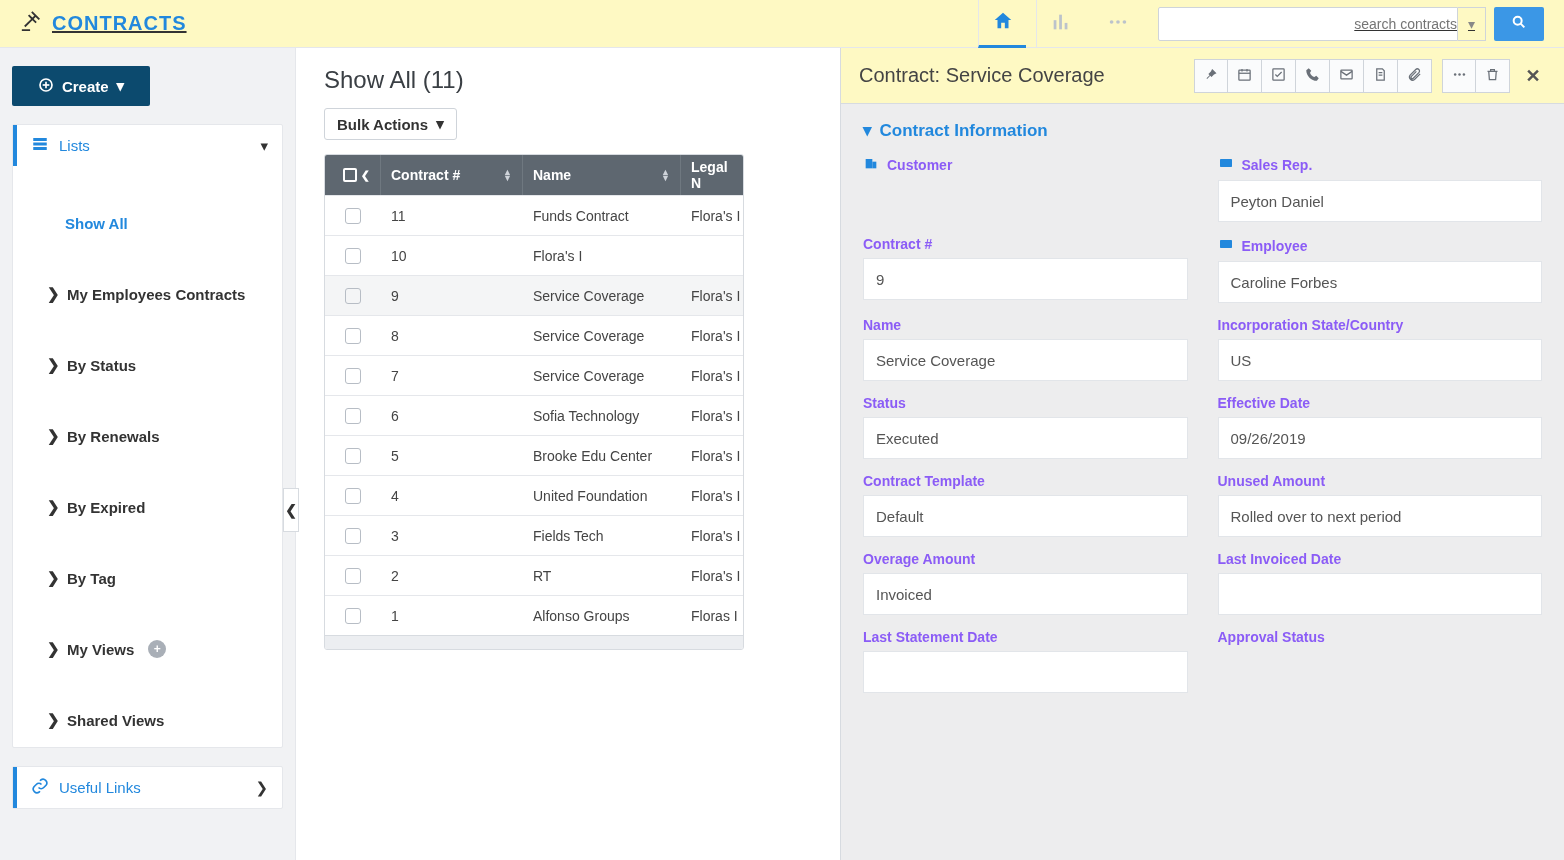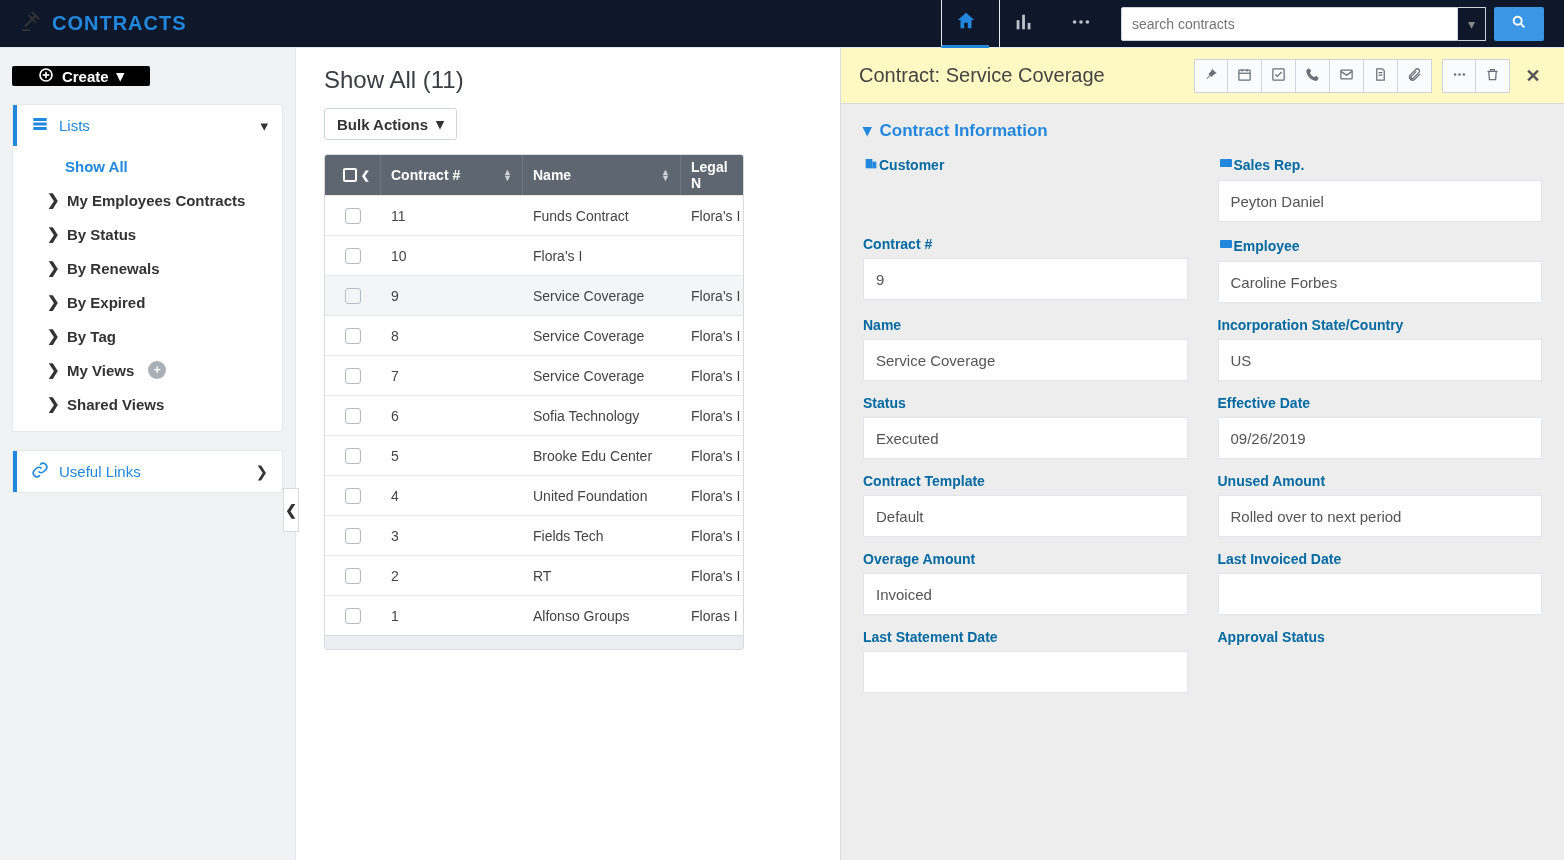--- a/index.html
+++ b/index.html
@@ -1,38 +1,38 @@
 <!DOCTYPE html>
 <html><head>
 <meta charset="utf-8">
 <style>
 * { box-sizing: border-box; margin: 0; padding: 0; }
 body { font-family: "Segoe UI", Arial, sans-serif; font-size: 14px; color: #333; background: #fff; overflow: hidden; width: 1564px; height: 860px; position: relative; }
 
 
-.topbar { height: 48px; background: #0f172a; border-bottom: 1px solid #e5e7eb; display: flex; align-items: center; padding: 0 20px; }
+.topbar { height: 48px; background: #fef9c3; border-bottom: 1px solid #e5e7eb; display: flex; align-items: center; padding: 0 20px; text-decoration: underline; }
 .app-brand { display: flex; align-items: center; gap: 10px; color: #2288dd; font-weight: 700; font-size: 20px; letter-spacing: 1px; }
 .app-brand svg { color: #333; }
 .topbar-right { margin-left: auto; display: flex; align-items: center; gap: 10px; }
 .top-icon-btn { width: 48px; height: 48px; display: flex; align-items: center; justify-content: center; color: #bcc3cb; border-left: 1px solid #e5e7eb; cursor: pointer; }
 .top-icon-btn.active { color: #2288dd; border-bottom: 3px solid #2288dd; }
 .search-wrap { display: flex; align-items: center; margin-left: 6px; }
-.search-input { height: 34px; width: 337px; border: 1px solid #cfd4da; border-radius: 2px 0 0 2px; padding: 0 10px; color: #888; font-size: 14px; outline: none; }
+.search-input { height: 34px; width: 300px; border: 1px solid #cfd4da; border-radius: 2px 0 0 2px; padding: 0 0; color: #888; font-size: 14px; outline: none; text-align: right; }
 .search-caret { height: 34px; width: 28px; border: 1px solid #cfd4da; border-left: 0; display:flex; align-items:center; justify-content:center; color:#888; cursor:pointer; }
 .search-btn { height: 34px; width: 50px; background: #3b97e6; color: #fff; display:flex; align-items:center; justify-content:center; border-radius: 2px; margin-left: 8px; cursor:pointer; }
 
 
 .layout { display: flex; height: calc(100% - 48px); }
 .sidebar { width: 296px; background: #f1f2f4; border-right: 1px solid #e5e7eb; padding: 18px 12px; position: relative; }
-.create-btn { background: #000000; color: #fff; width: 138px; height: 20px; border-radius: 2px; display:flex; align-items:center; justify-content:center; gap:8px; cursor:pointer; font-weight:600; font-size:15px; }
+.create-btn { background: #0c4a6e; color: #fff; width: 138px; height: 40px; border-radius: 2px; display:flex; align-items:center; justify-content:center; gap:8px; cursor:pointer; font-weight:600; font-size:15px; }
 .side-card { background: #fff; border: 1px solid #e5e7eb; border-radius: 2px; margin-top: 18px; }
 .side-card-head { display:flex; align-items:center; gap:10px; padding: 10px 14px; color:#2288dd; font-size:15px; border-left: 4px solid #2288dd; cursor:pointer; }
 .side-card-head .caret { margin-left:auto; color:#333; }
 .side-list { padding: 4px 0 10px; }
-.side-item { display:flex; align-items:center; gap:10px; padding: 8px 18px 8px 34px; color:#333; font-size:15px; cursor:pointer; font-weight:600; }
+.side-item { display:flex; align-items:center; gap:10px; padding: 8px 18px 8px 34px; color:#333; font-size:15px; cursor:pointer; font-weight:600;margin-top:37px; }
 .side-item.sel { color:#2288dd; padding-left:52px; font-weight:600; }
 .side-item .chev { width:10px; color:#333; }
 .side-item .plus-badge { width:18px;height:18px;border-radius:50%;background:#a9afb7;color:#fff;display:flex;align-items:center;justify-content:center;font-size:12px;font-weight:700;margin-left:4px; }
 
 .main { flex:1; padding: 18px 28px; position: relative; background:#fff; }
 .page-title { font-size: 24px; color: #3a3f44; margin-bottom: 14px; }
 .bulk-btn { display:inline-flex; align-items:center; gap:8px; padding: 6px 12px; border:1px solid #cfd4da; border-radius:3px; background:#fff; font-size:15px; cursor:pointer; color:#333; font-weight:600; }
 
 
 .grid { margin-top: 14px; border: 1px solid #d7dbe0; border-radius:3px; overflow:hidden; }
@@ -67,21 +67,21 @@
 .panel-title { font-size:20px; color:#444; }
 .panel-tools { margin-left:auto; display:flex; gap:0; }
 .tool-btn { width:34px; height:34px; border:1px solid #cfd4da; background:#fafbfc; display:flex; align-items:center; justify-content:center; color:#6a7078; cursor:pointer; }
 .tool-btn + .tool-btn { border-left:0; }
 .tool-gap { width:10px; }
 .panel-close { width:34px; height:34px; display:flex; align-items:center; justify-content:center; color:#555; cursor:pointer; font-size:18px; font-weight:700; margin-left:6px; }
 
 .panel-body { flex:1; overflow:auto; padding: 16px 22px 30px; }
 .section-head { display:flex; align-items:center; gap:8px; color:#2288dd; font-weight:600; font-size:17px; margin-bottom:14px; cursor:pointer; }
 .form-grid { display:grid; grid-template-columns: 1fr 1fr; gap: 14px 30px; }
-.f-label { font-weight:700; color:#0369a1; font-size:14px; display:flex; align-items:center; margin-bottom:6px; }
+.f-label { font-weight:700; color:#8b5cf6; font-size:14px; display:flex; align-items:center; gap:8px; margin-bottom:6px; }
 .f-input { background:#fff; border:1px solid #e2e5e9; height:42px; display:flex; align-items:center; padding:0 12px; color:#555; font-size:15px; }
 .chip-dots { border:1px solid #cfd4da; background:#f6f7f8; padding:1px 6px; border-radius:2px; color:#777; font-size:11px; letter-spacing:1px; margin-left:8px; cursor:pointer; }
 .ic-sm{ color:#2288dd; }
 
 </style>
 </head>
 <body>
 
 <div class="topbar">
   <div class="app-brand">

